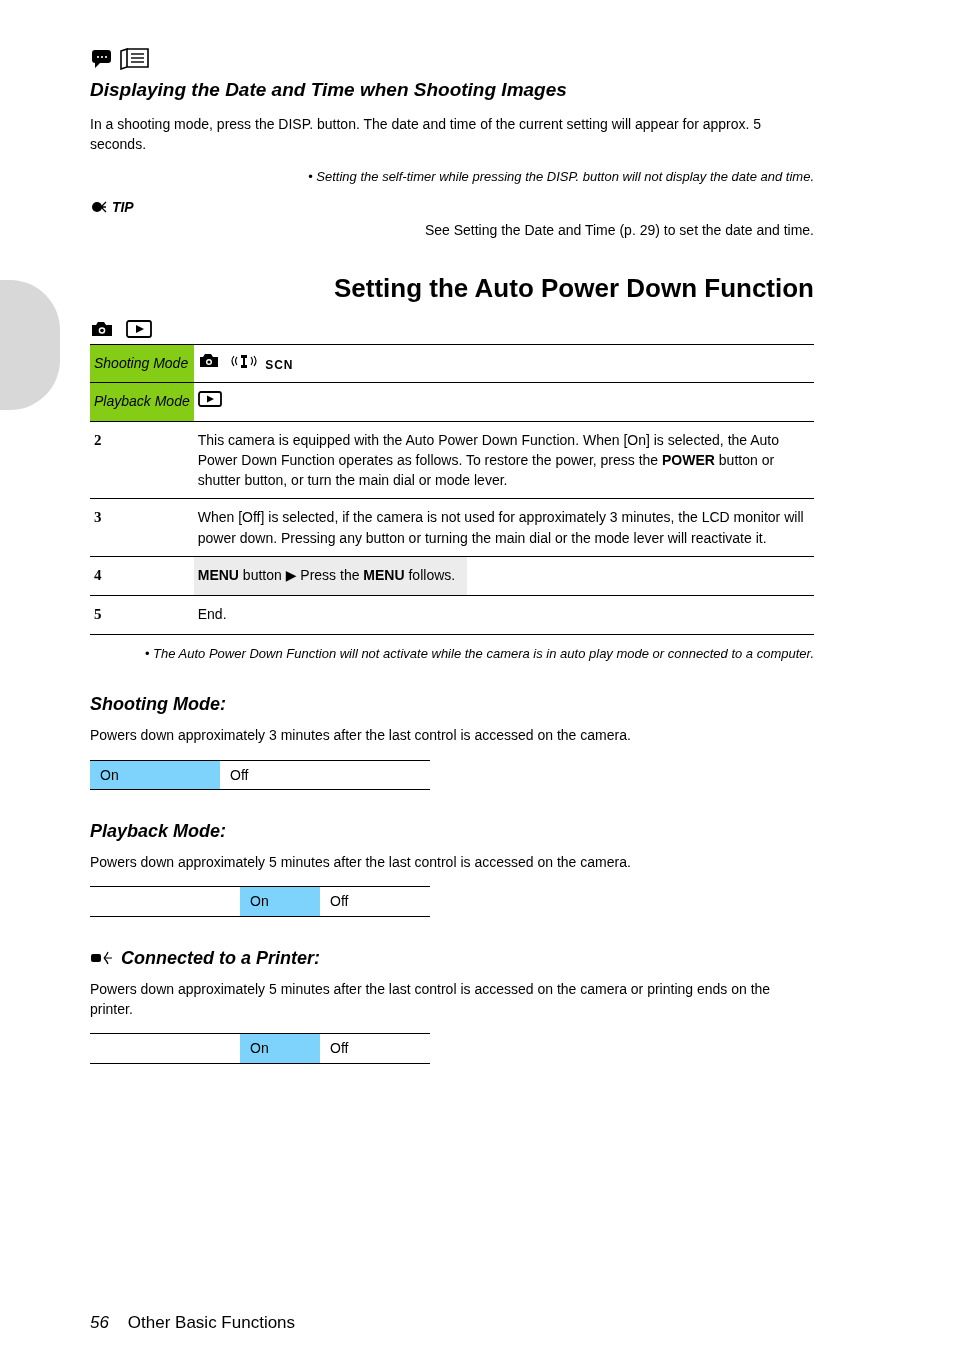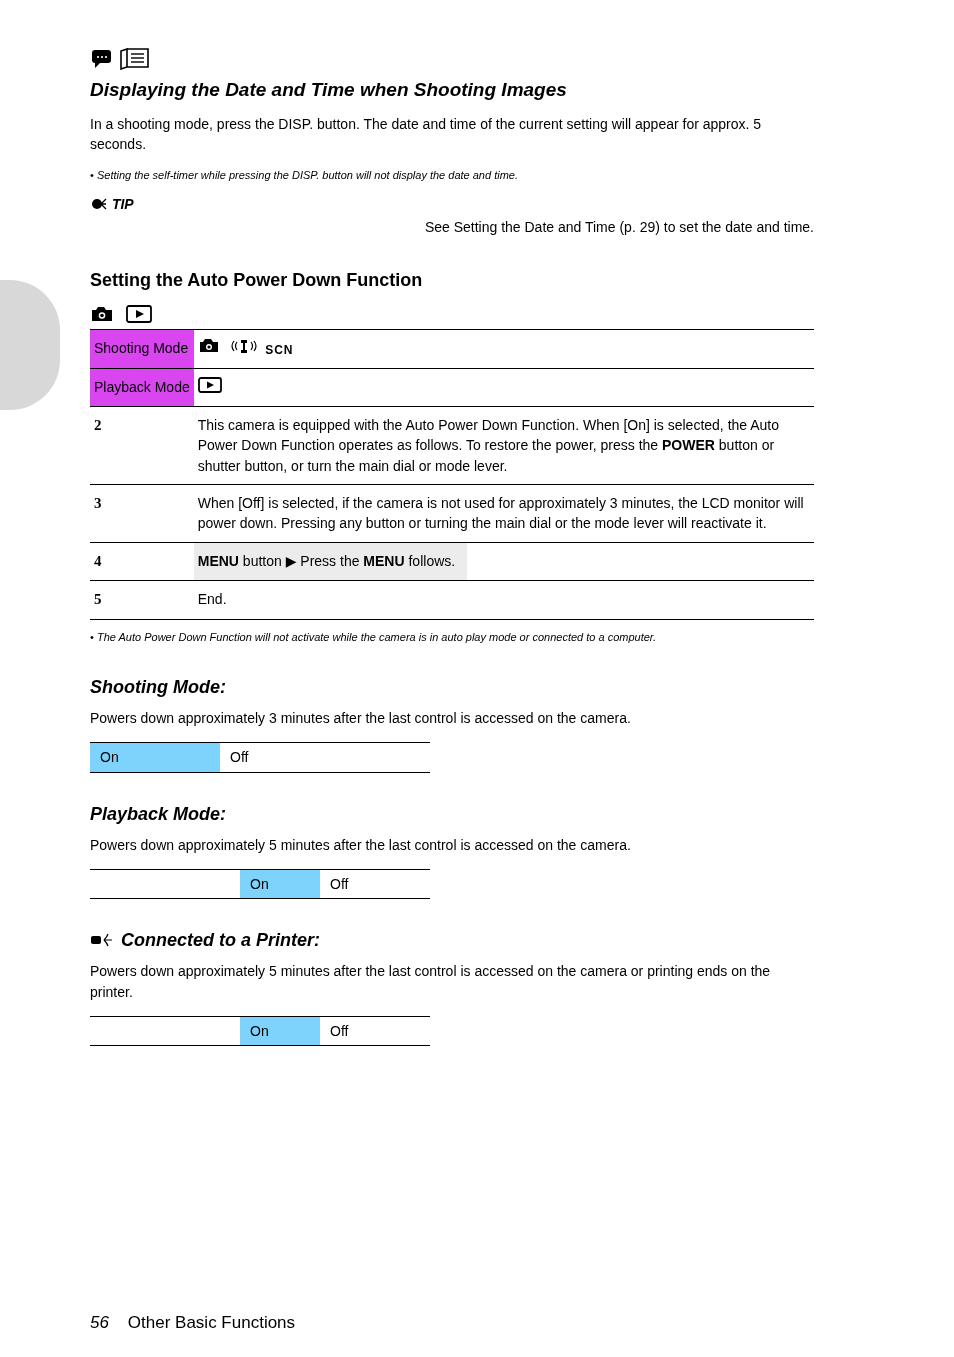--- a/index.html
+++ b/index.html
@@ -33,23 +33,24 @@
   }
   .head-icons svg { vertical-align: middle; }
   .section-title {
     font-size: 19px;
     font-style: italic;
     font-weight: bold;
     margin: 2px 0 10px 0;
   }
   .body-text { margin: 4px 0 14px 0; }
   .section-title2 {
-    font-size: 18px;
+    font-size: 26px;
     font-weight: bold;
     margin: 30px 0 10px 0;
+    text-align: right;
   }
   .small-icons-row { margin-bottom: 6px; }
   .small-icons-row svg, .small-icons-row span { vertical-align: middle; }
   .scn { font-family: Arial, sans-serif; font-weight: 900; font-size: 12px; letter-spacing: 1px; }
   .steps-table {
     width: 100%;
     border-collapse: collapse;
     margin-top: 6px;
     margin-bottom: 10px;
   }
@@ -60,27 +61,28 @@
     vertical-align: top;
     font-size: 14px;
     text-align: left;
     font-weight: normal;
   }
   .steps-table .step-col {
     width: 70px;
     white-space: nowrap;
   }
   .steps-table .shaded {
-    background: #d946ef;
+    background: #84cc16;
+    font-style: italic;
   }
   .steps-table .shaded-mid {
     background: linear-gradient(to right, #ececec 0%, #ececec 44%, transparent 44%);
   }
   .steps-table .step-num { font-weight: bold; font-family: Times, serif; font-size: 15px; }
-  .note { font-style: italic; font-size: 11px; margin: 4px 0 2px 0; }
+  .note { font-style: italic; font-size: 13px; margin: 4px 0 2px 0; text-align: right; }
   .note-icon { font-style: normal; }
   .tip { font-style: italic; font-weight: bold; margin-top: 10px; }
   .tip-icon { font-style: normal; }
   .sub-h3 {
     font-size: 18px;
     font-weight: bold;
     font-style: italic;
     margin-top: 28px;
     margin-bottom: 8px;
   }

